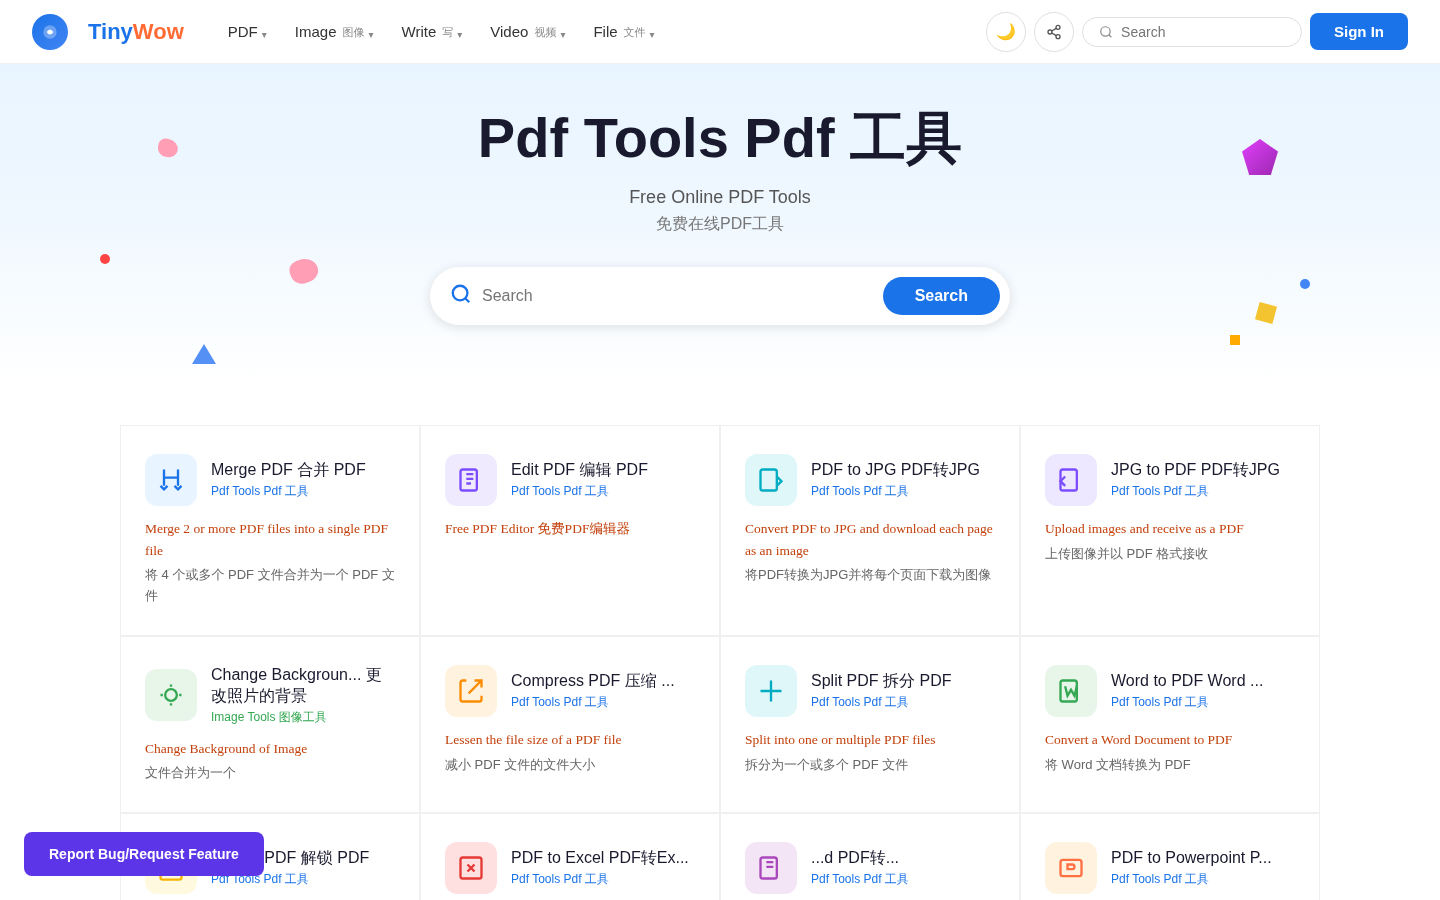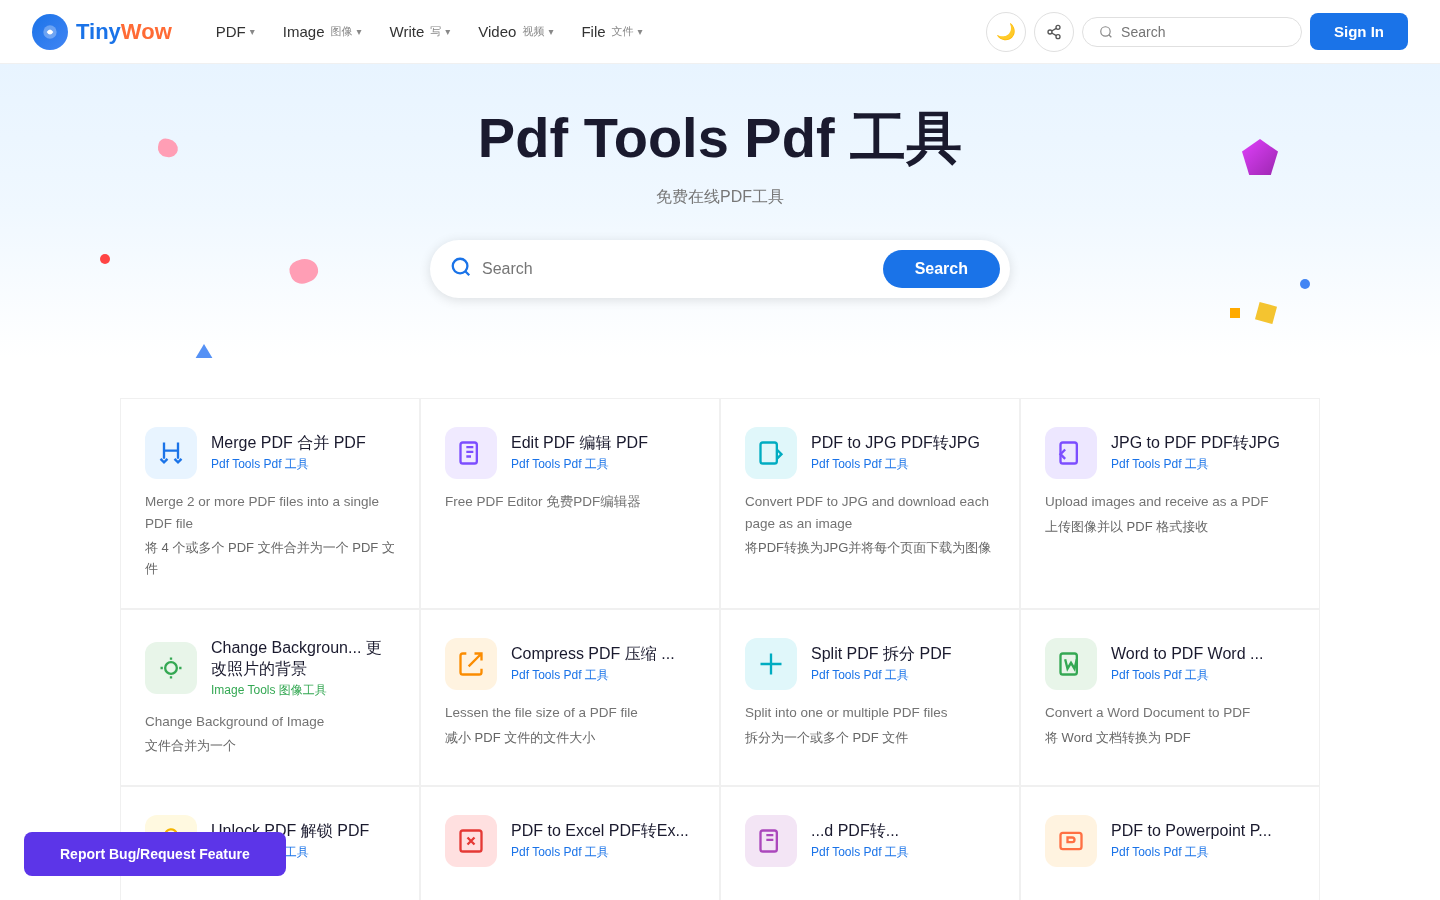--- a/index.html
+++ b/index.html
@@ -3,29 +3,29 @@
   <meta charset="utf-8">
   <style>
     * { box-sizing: border-box; margin: 0; padding: 0; }
     body { font-family: -apple-system, BlinkMacSystemFont, 'Segoe UI', sans-serif; background: #fff; width: 1440px; min-height: 900px; overflow-x: hidden; }
 
     
     .navbar {
       display: flex; align-items: center; padding: 0 32px; height: 64px;
       background: #fff; border-bottom: 1px solid #f0f0f0; position: relative; z-index: 100;
     }
-    .logo { display: flex; align-items: center; gap: 8px; margin-right: 32px; text-decoration: none; }
+    .logo { display: flex; align-items: center; gap: 20px; margin-right: 32px; text-decoration: none; }
     .logo-icon { width: 36px; height: 36px; background: linear-gradient(135deg, #1a73e8, #4285f4); border-radius: 50%; display: flex; align-items: center; justify-content: center; }
     .logo-icon svg { width: 20px; height: 20px; fill: white; }
     .logo-text { font-size: 22px; font-weight: 700; }
     .logo-text span:first-child { color: #1a73e8; }
     .logo-text span:last-child { color: #ff6b35; }
     .nav-items { display: flex; align-items: center; gap: 4px; flex: 1; }
     .nav-item {
-      display: flex; align-items: center; gap: 4px; padding: 8px 12px;
+      display: flex; align-items: flex-end; gap: 4px; padding: 8px 12px;
       font-size: 15px; font-weight: 500; color: #333; cursor: pointer;
       border-radius: 8px; white-space: nowrap;
     }
     .nav-item .zh { font-size: 11px; color: #888; margin-left: 2px; }
     .nav-item .chevron { font-size: 10px; color: #888; }
     .nav-right { display: flex; align-items: center; gap: 8px; }
     .nav-icon-btn {
       width: 40px; height: 40px; border-radius: 50%; border: 1px solid #e0e0e0;
       display: flex; align-items: center; justify-content: center; cursor: pointer;
       background: #fff; color: #555;
@@ -85,28 +85,28 @@
     }
     .tool-card-header { display: flex; align-items: center; gap: 14px; margin-bottom: 12px; }
     .tool-icon {
       width: 52px; height: 52px; border-radius: 12px;
       display: flex; align-items: center; justify-content: center; flex-shrink: 0;
     }
     .tool-icon svg { width: 28px; height: 28px; }
     .tool-name { font-size: 16px; font-weight: 400; color: #1a1a2e; line-height: 1.3; }
     .tool-category { font-size: 12px; color: #1a73e8; font-weight: 500; margin-top: 2px; }
     .tool-category.green { color: #34a853; }
-    .tool-desc { font-size: 13.5px; color: #737373; line-height: 1.6; }
+    .tool-desc { font-size: 13.5px; color: #c2410c; line-height: 1.6; font-family: Liberation Serif, serif; }
     .tool-desc-zh { font-size: 13px; color: #666; line-height: 1.6; margin-top: 4px; }
 
     
     .report-btn {
       position: fixed; bottom: 24px; left: 24px;
       background: #5c35e8; color: white; border: none; border-radius: 8px;
-      padding: 14px 36px; font-size: 14px; font-weight: 600; cursor: pointer;
+      padding: 14px 25px; font-size: 14px; font-weight: 600; cursor: pointer;
       z-index: 999;
     }
   </style>
 </head>
 <body>
 
 <nav class="navbar">
   <a class="logo" href="#">
     <div class="logo-icon">
       <svg viewBox="0 0 24 24">
@@ -178,20 +178,21 @@
   <div class="deco deco-pink2"></div>
   <div class="deco deco-dot-red"></div>
   <div class="deco deco-pink"></div>
   <div class="deco deco-triangle-blue"></div>
   <div class="deco deco-dot-yellow"></div>
   <div class="deco deco-blue-dot"></div>
   <div class="deco deco-yellow-sq"></div>
   <div class="deco deco-gem-right"></div>
 
   <h1 class="hero-title">Pdf Tools Pdf 工具</h1>
+  <p class="hero-subtitle">Free Online PDF Tools</p>
   <p class="hero-subtitle-zh">免费在线PDF工具</p>
 
   <div class="hero-search">
     <span class="hero-search-icon">
       <svg width="22" height="22" viewBox="0 0 24 24" fill="none" stroke="#1a73e8" stroke-width="2.5">
           <circle cx="11" cy="11" r="8"></circle>
           <line x1="21" y1="21" x2="16.65" y2="16.65"></line>
         </svg>
     </span>
     <input type="text" style="flex: 1 1 0%; border: none; outline: none; font-size: 16px; color: rgb(51, 51, 51); background: transparent;" placeholder="Search">

